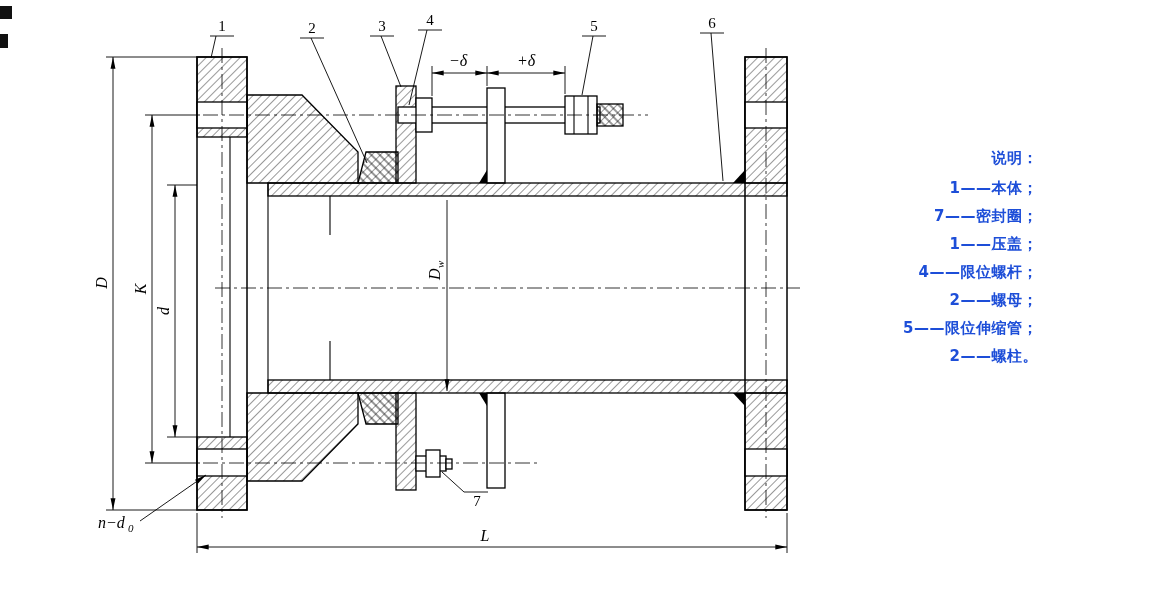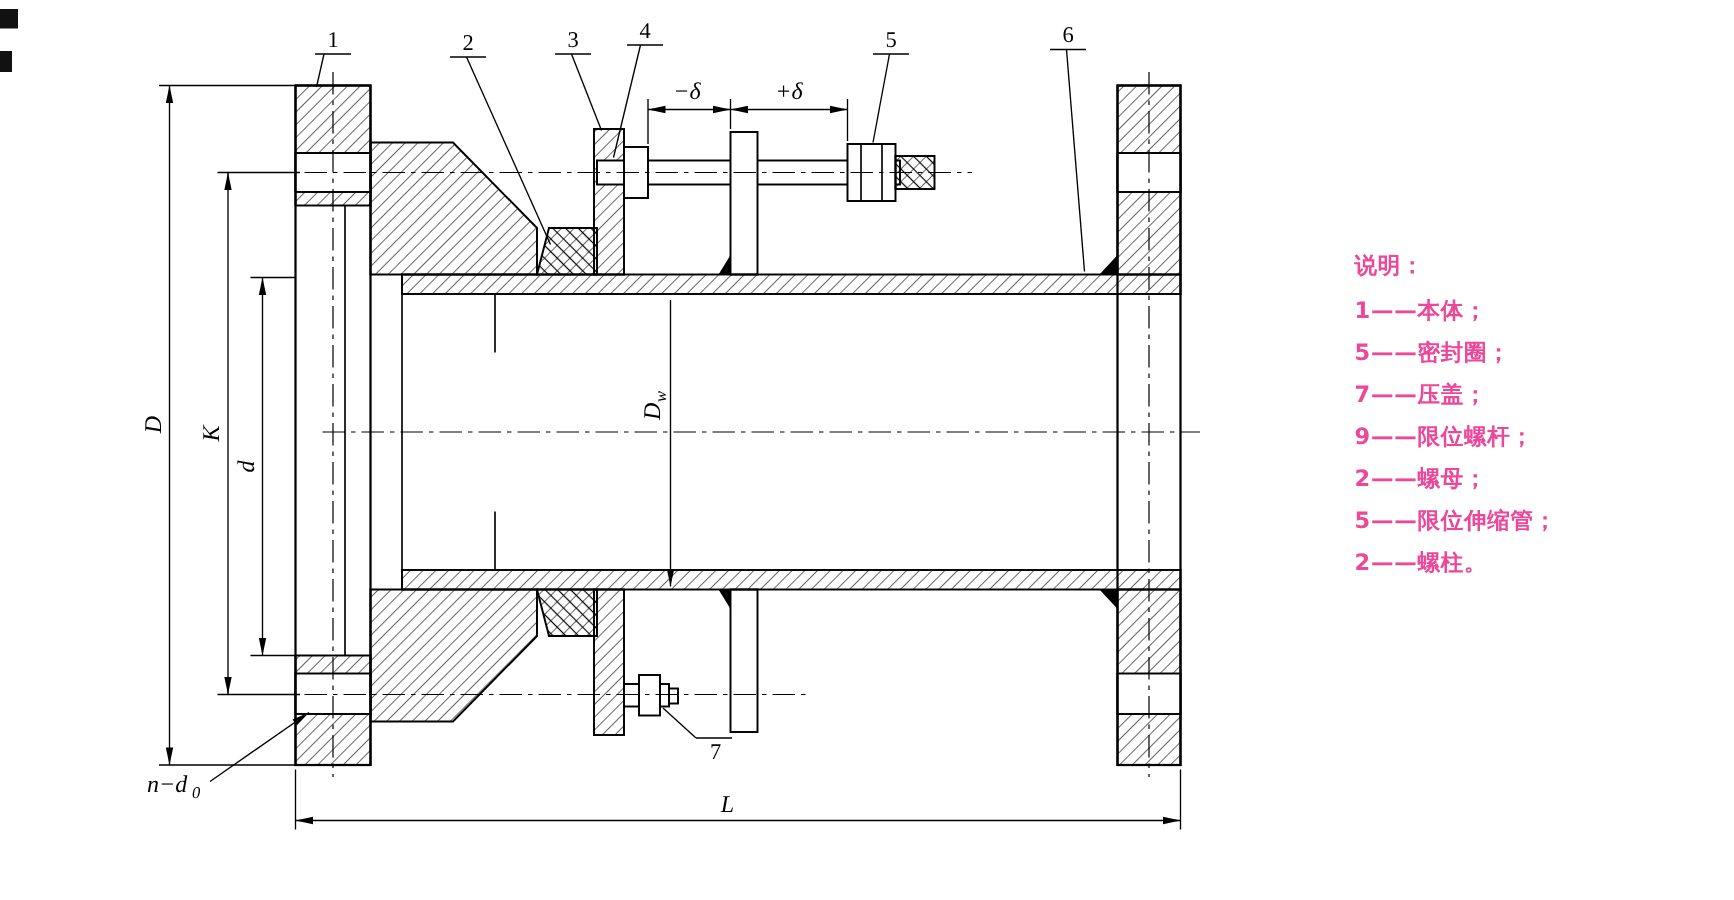--- a/index.html
+++ b/index.html
@@ -10,22 +10,22 @@
   .o2{stroke:#000;stroke-width:1.1;fill:none;}
   .dim{stroke:#000;stroke-width:.9;fill:none;}
   .cl{stroke:#000;stroke-width:.8;fill:none;stroke-dasharray:15 4 3 4;}
   .hat{fill:url(#h);stroke:#000;stroke-width:1.3;}
   .xhat{fill:url(#xh);stroke:#000;stroke-width:1.3;}
   .wf{fill:#fff;stroke:#000;stroke-width:1.3;}
   .weld{fill:#000;stroke:none;}
   .dimtext{font-family:"Liberation Serif",serif;font-style:italic;font-size:16px;fill:#000;}
   .subtext{font-family:"Liberation Serif",serif;font-style:italic;font-size:11px;fill:#000;}
   .num{font-family:"Liberation Serif",serif;font-size:15px;fill:#000;}
-  .legend{position:absolute;left:903px;top:168px;font-family:"DejaVu Sans","Liberation Sans",sans-serif;
-          font-weight:700;font-size:15px;color:#ec4899;letter-spacing:.5px;}
+  .legend{position:absolute;left:903px;top:149px;font-family:"DejaVu Sans","Liberation Sans",sans-serif;
+          font-weight:700;font-size:15px;color:#1d4ed8;letter-spacing:.5px;text-align:right;}
   .legend-title{margin-bottom:12px;}
   .legend-item{margin-bottom:11px;line-height:17px;}
 </style>
 </head>
 <body>
 
 <div class="canvas">
 
 <svg width="1156" height="600" viewBox="0 0 1156 600">
   <defs>
@@ -224,21 +224,21 @@
     <text class="num" x="477" y="506" text-anchor="middle">7</text>
     <line class="dim" x1="464" y1="492" x2="488" y2="492"></line>
     <line class="dim" x1="464" y1="492" x2="442" y2="472"></line>
   </g>
 
 </svg>
 
 <div class="legend">
   <div class="legend-title">说明：</div>
   <div class="legend-item">1——本体；</div>
-  <div class="legend-item">5——密封圈；</div>
-  <div class="legend-item">7——压盖；</div>
-  <div class="legend-item">9——限位螺杆；</div>
+  <div class="legend-item">7——密封圈；</div>
+  <div class="legend-item">1——压盖；</div>
+  <div class="legend-item">4——限位螺杆；</div>
   <div class="legend-item">2——螺母；</div>
   <div class="legend-item">5——限位伸缩管；</div>
   <div class="legend-item">2——螺柱。</div>
 </div>
 
 </div>
 
 </body></html>

